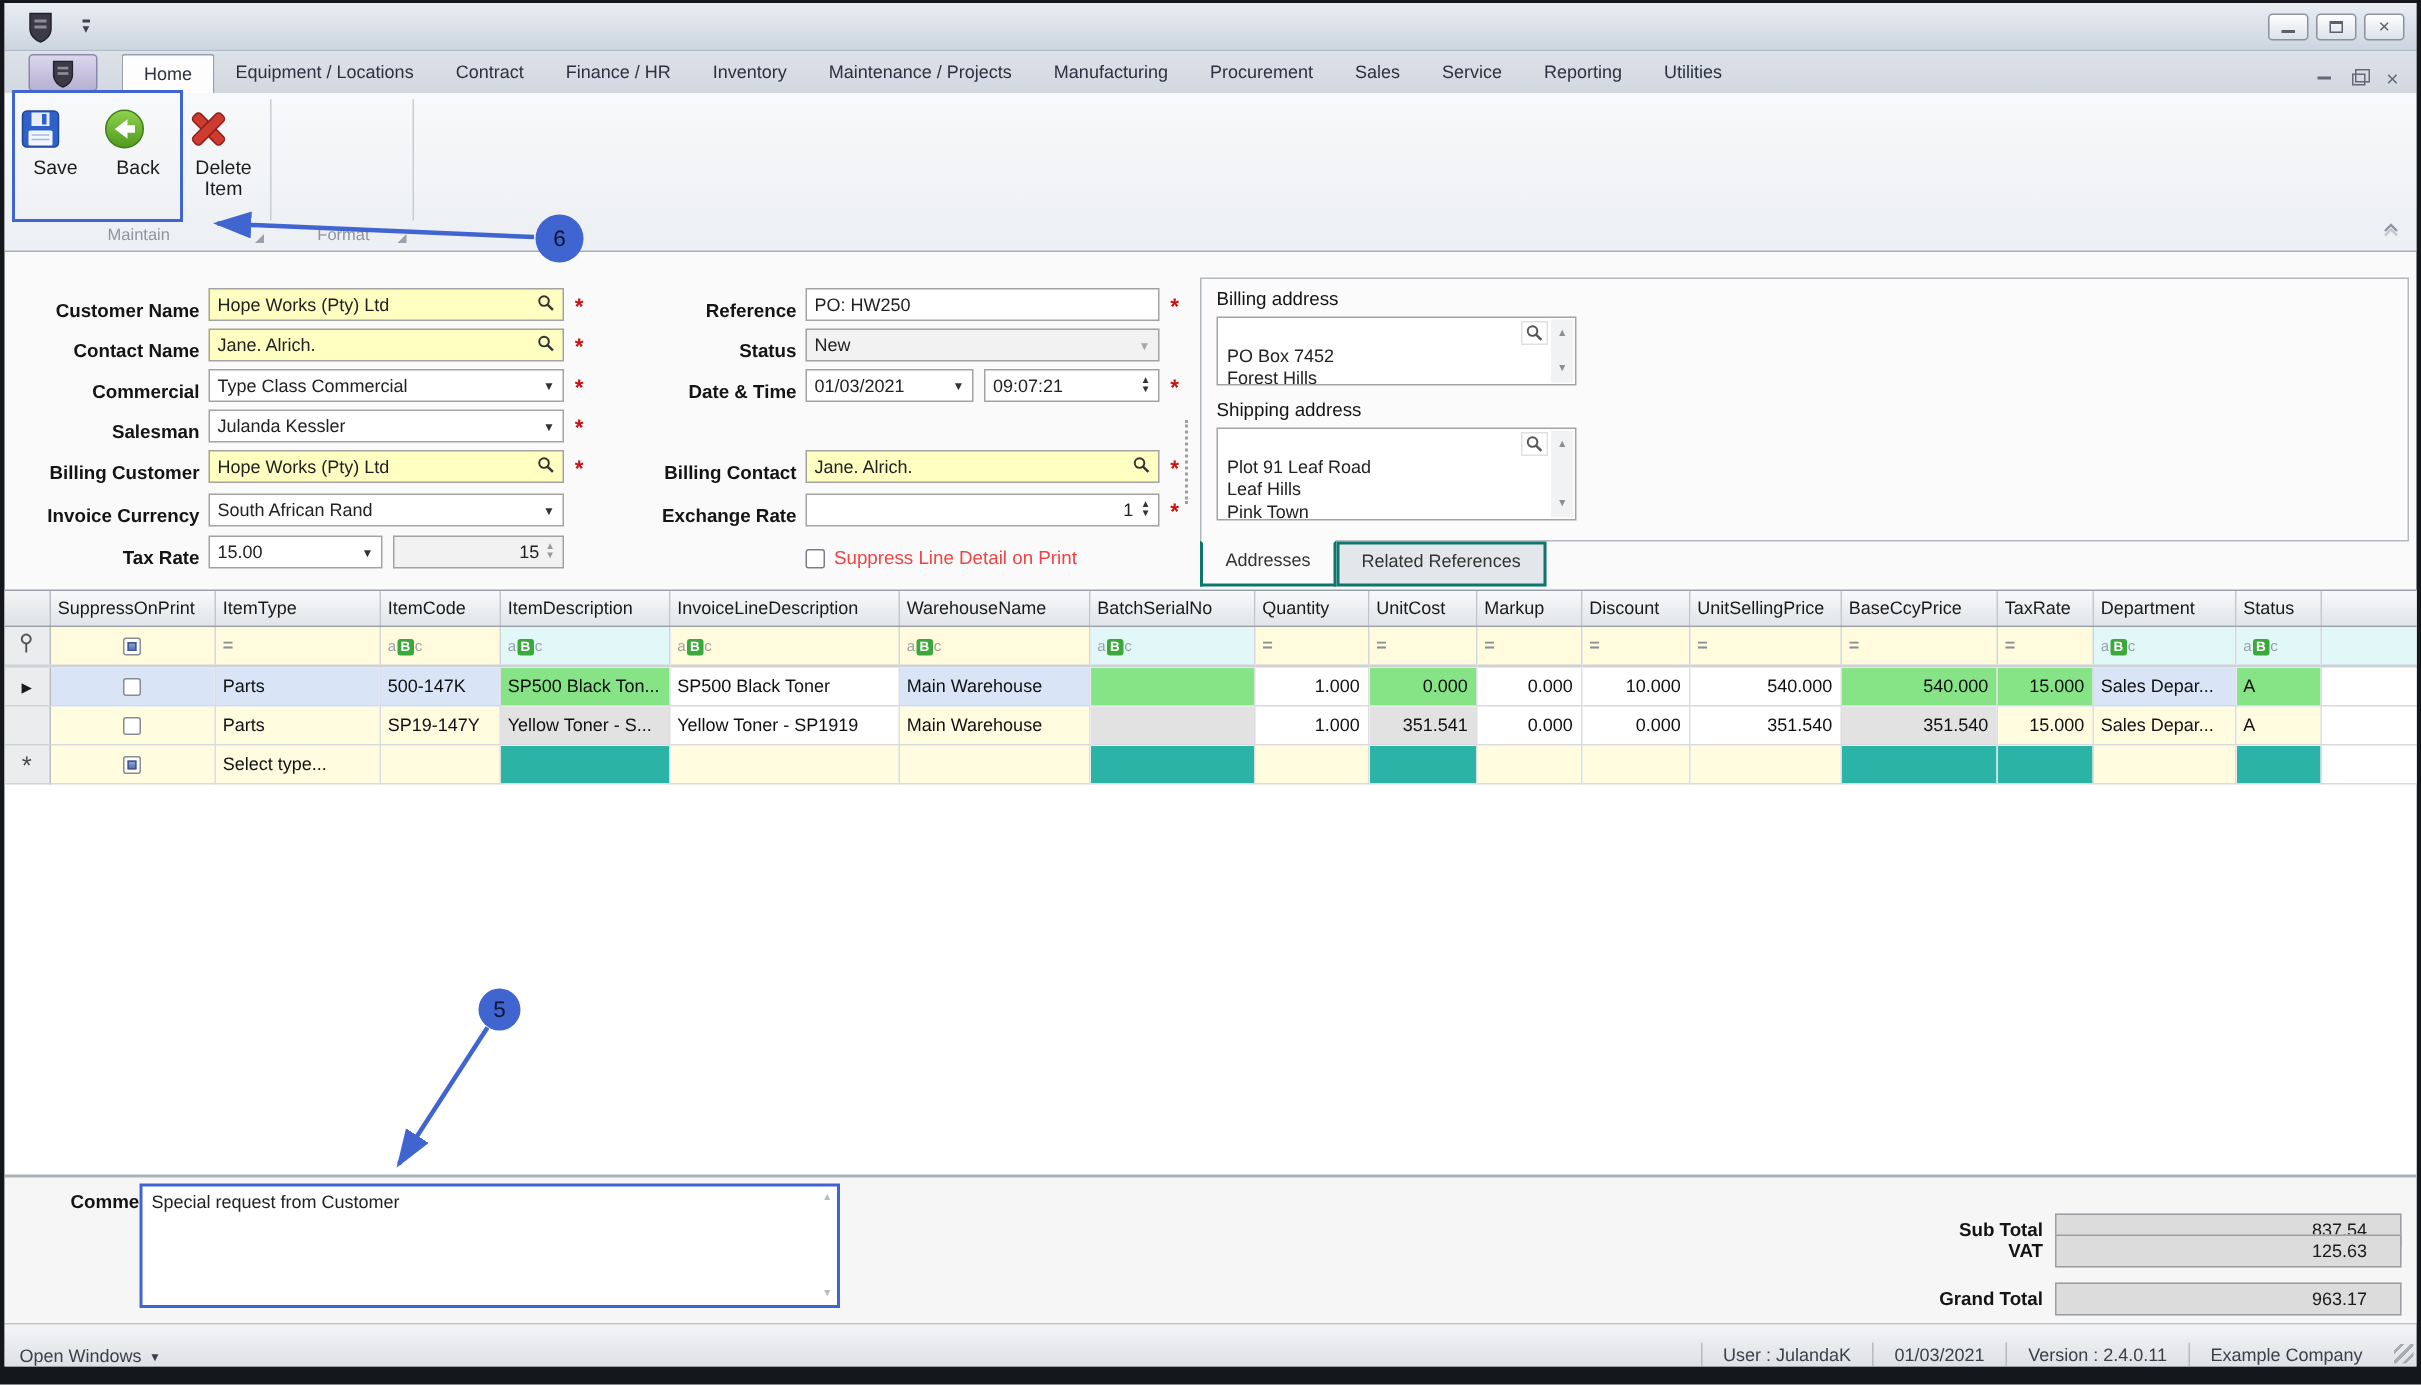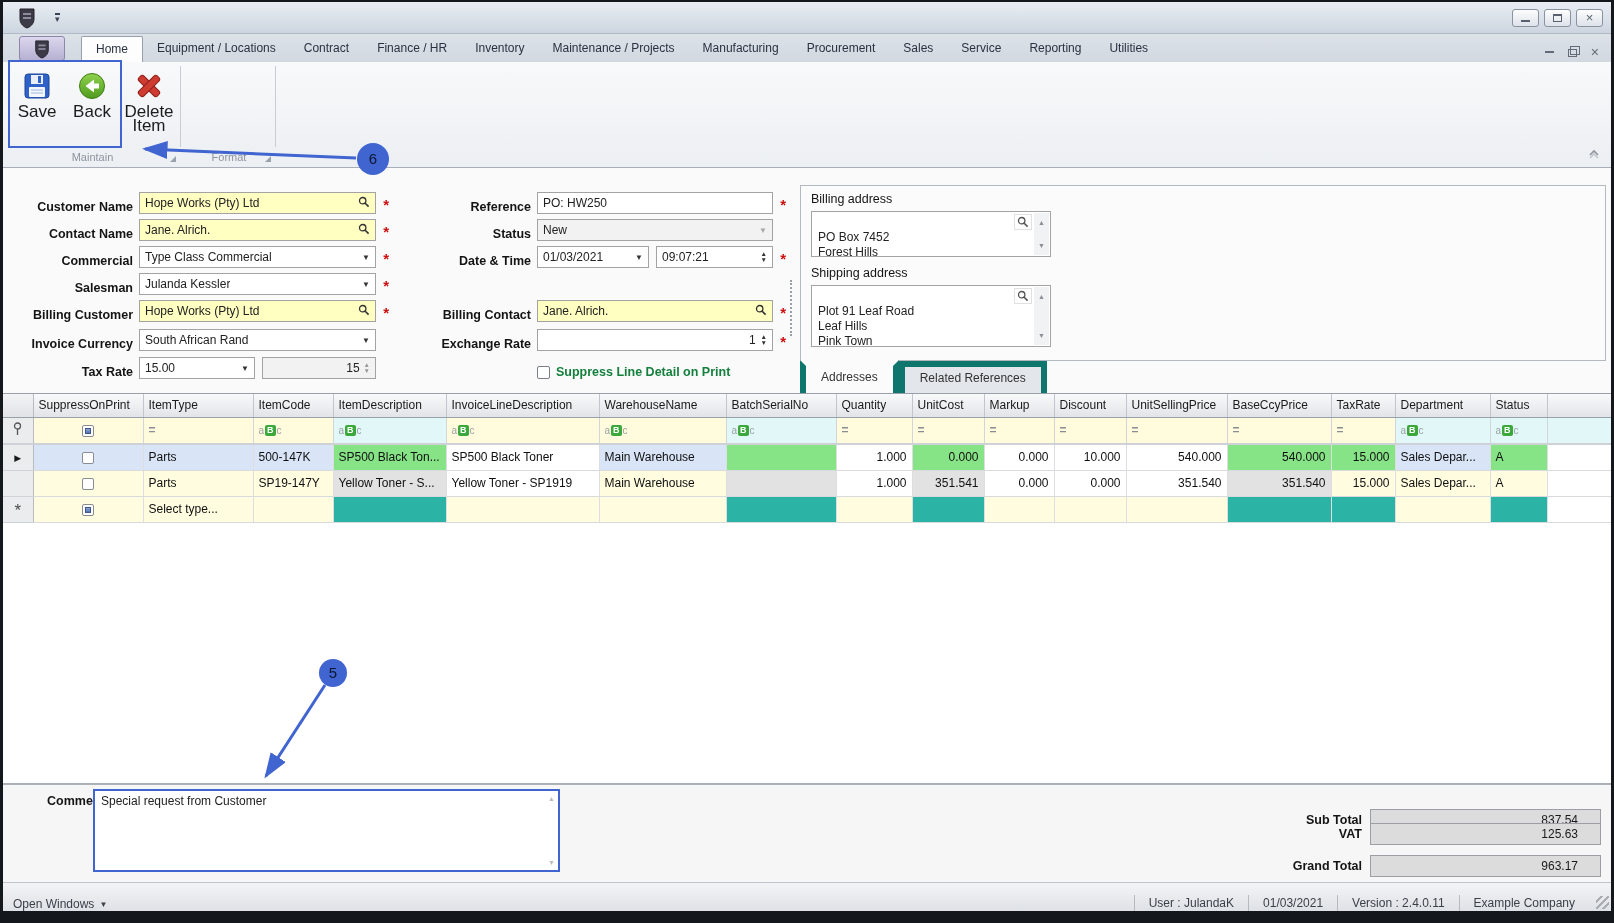--- a/index.html
+++ b/index.html
@@ -24,21 +24,21 @@
   .rtab{padding:5px 14px 6px 14px;font-size:12px;color:#2a3140;white-space:nowrap}
   .rtab.active{background:#fdfdfd;border:1px solid #97a0ac;border-bottom:none;border-radius:2px 2px 0 0;margin-bottom:-1px}
   .mdi-controls{margin-left:auto;margin-right:12px;display:flex;align-items:center;gap:14px;color:#646b76;font-size:14px;padding-bottom:5px}
   .mdi-controls .bar{display:inline-block;width:9px;height:2px;background:#646b76}
   .ic-restore{position:relative;width:9px;height:8px;border:1px solid #646b76;background:transparent;margin-top:2px}
   .ic-restore::before{content:'';position:absolute;left:1px;top:-4px;width:8px;height:7px;border:1px solid #646b76}
   .mdi-x{font-size:14px;line-height:10px}
 
   
   .ribbon{position:absolute;left:0;right:0;top:60px;height:106px;background:linear-gradient(#f8f9fa,#eceff3);border-bottom:1px solid #a8aeb7}
-  .rbtn{position:absolute;top:3px;height:84px;display:flex;flex-direction:column;align-items:center;text-align:center;font-size:17px;color:#1c1c1c}
+  .rbtn{position:absolute;top:3px;height:84px;display:flex;flex-direction:column;text-align:center;font-size:13px;color:#1c1c1c}
   .ricon{margin-top:3px;height:36px;display:flex;align-items:center}
   .rlabel{margin-top:1px;line-height:14px}
   .rsep{position:absolute;top:4px;bottom:20px;width:1px;background:#c8ccd3}
   .rcaption{position:absolute;bottom:1px;height:16px;font-size:11px;color:#8f959f;text-align:center;line-height:15px}
   .launcher{position:absolute;right:4px;bottom:4px;width:0;height:0;border-bottom:6px solid #99a1ac;border-left:6px solid transparent}
   .collapse-chevron{position:absolute;right:10px;bottom:4px;color:#8f959f}
 
   
   .fitem{position:absolute;height:22px;display:flex;align-items:flex-end}
   .flabel{width:128px;text-align:right;font-weight:bold;font-size:12.5px;color:#141414;margin-right:6px;white-space:nowrap;flex:none}
@@ -48,30 +48,30 @@
   .fbox.disabled{background:#f2f2f2}
   .fval{white-space:nowrap;overflow:hidden}
   .fval.right{margin-left:auto}
   .dd{margin-left:auto;font-size:8px;color:#333;flex:none}
   .dd.dim{color:#a8a8a8}
   .spin{margin-left:auto;display:flex;flex-direction:column;font-size:6.5px;line-height:6px;color:#333;flex:none}
   .spin.dim{color:#9a9a9a}
   .mag{margin-left:auto;flex:none}
   .req{position:absolute;right:-14px;top:3px;color:var(--required_red);font-weight:bold;font-size:15px}
   .cbx-ui{display:inline-block;width:13px;height:13px;border:1px solid #7b7f86;background:#fff;border-radius:2px;flex:none}
-  .suppress-label{font-weight:bold;font-size:12.5px;margin-left:6px;color:#15803d}
+  .suppress-label{font-weight:normal;font-size:12.5px;margin-left:6px;color:#ef4444}
 
   
   .addr-panel{position:absolute;left:797px;top:183px;width:806px;height:176px;border:1px solid #b4b9c0;background:#fbfbfb}
   .addr-head{position:absolute;left:10px;font-weight:normal;font-size:12.5px;color:#141414}
   .addr-box{position:absolute;left:10px;width:240px;border:1px solid #a3a3a3;background:#fff;font-size:12px;color:#222;line-height:15px;padding:3px 38px 3px 6px;white-space:pre-line;overflow:hidden}
   .addr-scroll{position:absolute;right:1px;top:1px;bottom:1px;width:15px;background:#f1f2f3;display:flex;flex-direction:column;justify-content:space-between;align-items:center;font-size:7px;color:#8a8f96;padding:2px 0}
   .addr-mag{position:absolute;right:18px;top:2px;width:18px;height:16px;background:#fff;display:flex;align-items:center;justify-content:center;border:1px solid #e0e0e0}
   .addr-tabs{position:absolute;left:797px;top:359px;display:flex;font-size:12px}
-  .atab{padding:4px 15px 8px 15px;border:6px solid #0f766e;background:#e3e6ea;color:#333}
+  .atab{padding:4px 15px 8px 15px;border:2px solid #0f766e;background:#e3e6ea;color:#333}
   .atab.active{background:#fbfbfb;border-top-color:#fbfbfb;margin-top:-1px}
   .splitter{position:absolute;left:787px;top:278px;height:56px;width:4px;border-left:2px dotted #9aa0a8}
 
   
   .grid-area{position:absolute;left:0;top:391px;width:1614px;height:391px;background:#fff;border-top:1px solid #9aa0a8;border-bottom:1px solid #aab0b6;overflow:hidden}
   .grid-area table{border-collapse:collapse;table-layout:fixed;width:1614px;font-size:12px}
   .ghead th{height:23px}
   .gfilter td{height:27px}
   .grow td{height:26px}
   .hcell{background:linear-gradient(#f8f9fa,#e1e4e8);border-right:1px solid #c2c6cc;border-bottom:1px solid #9aa0a8;font-weight:normal;text-align:left;padding:0 5px;color:#1a1a1a;overflow:hidden;white-space:nowrap}

